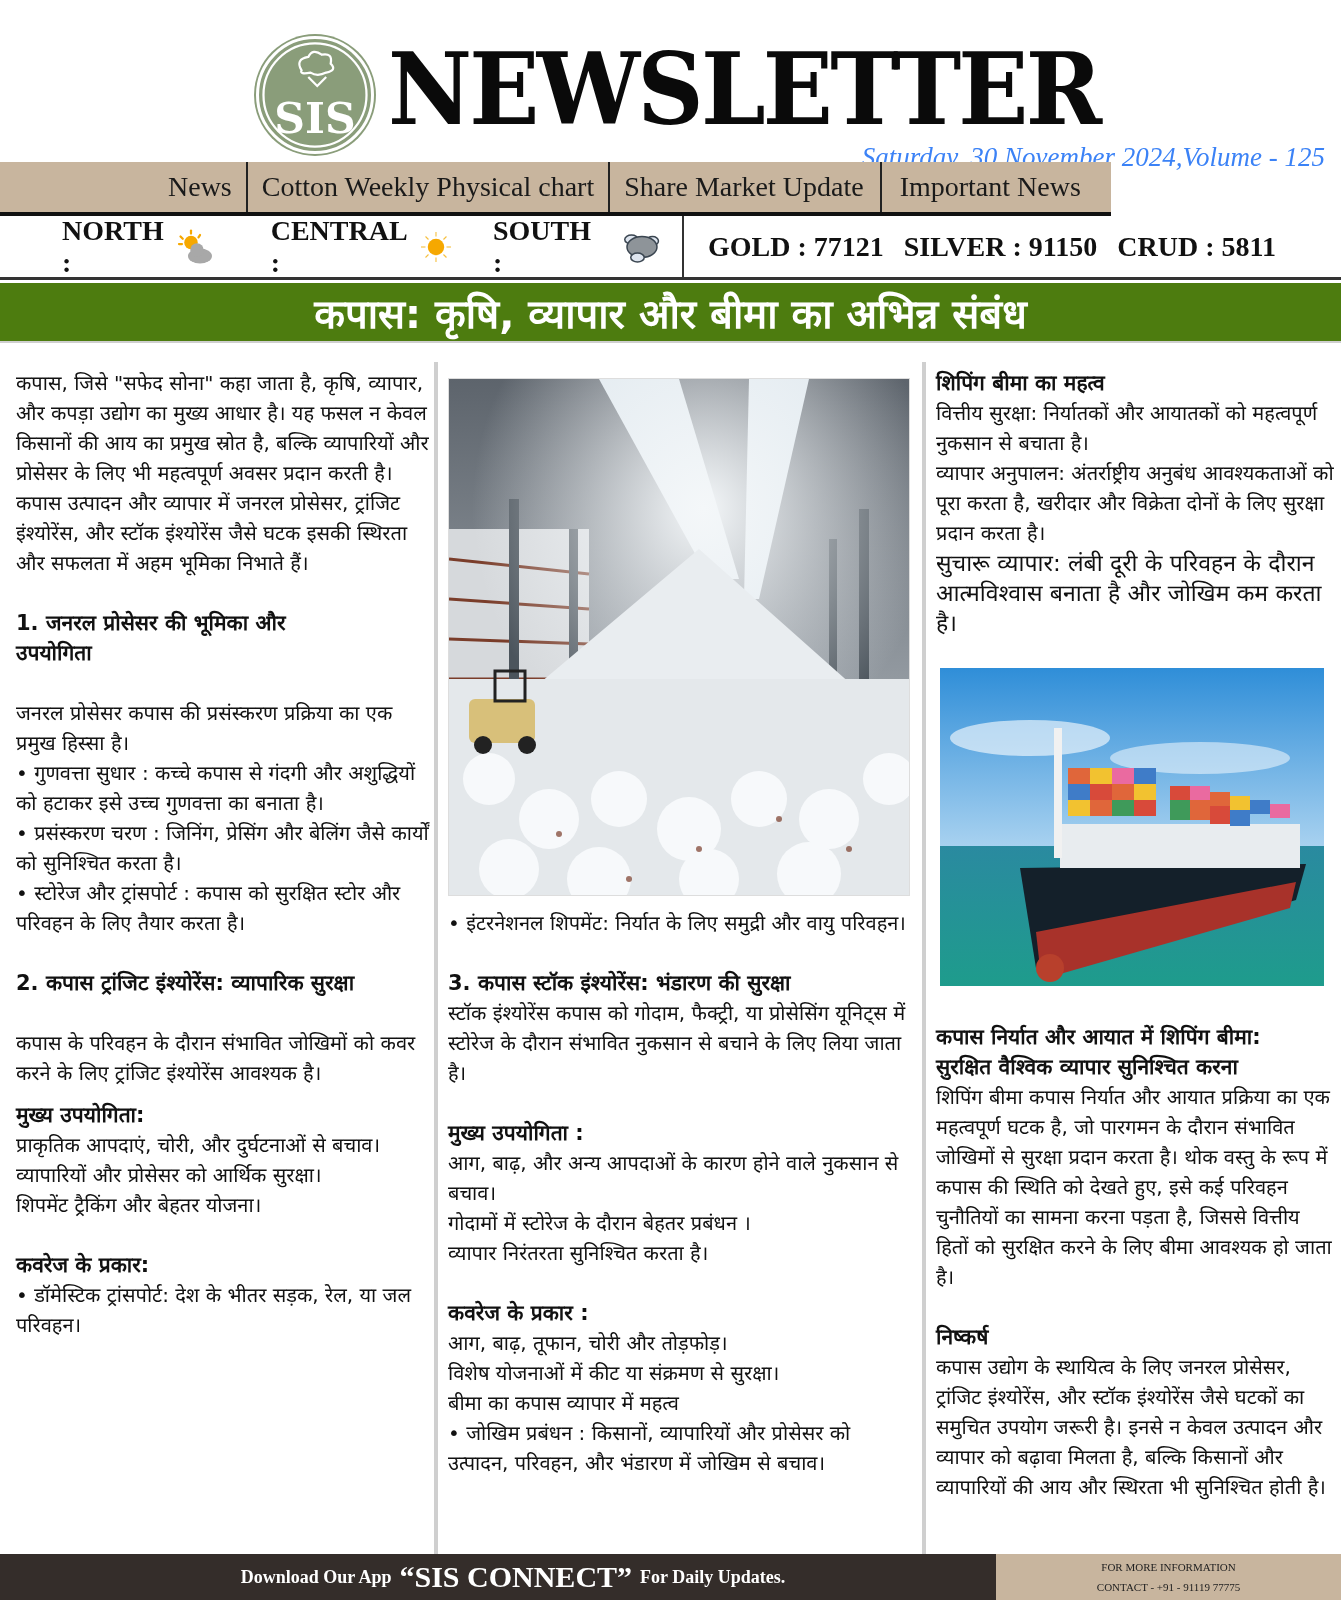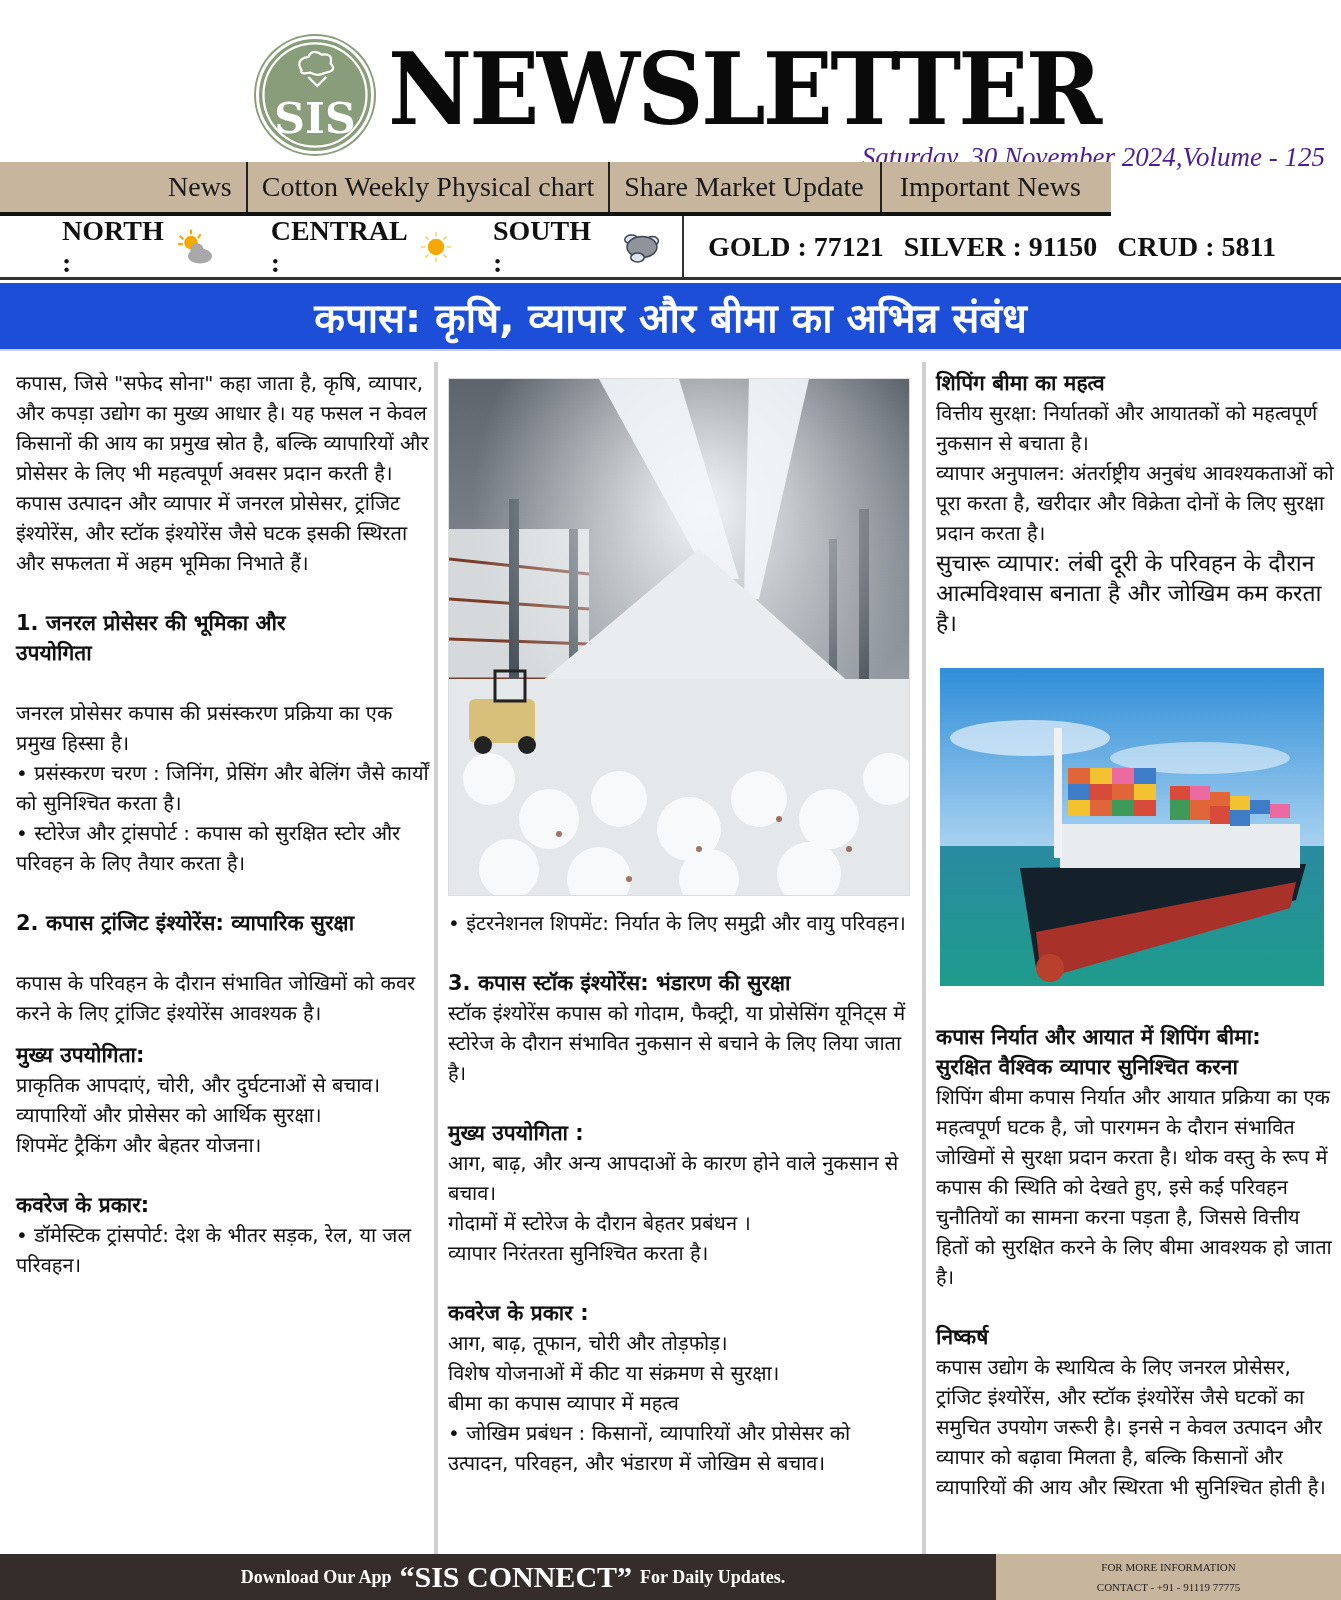--- a/index.html
+++ b/index.html
@@ -7,41 +7,41 @@
   body { font-family: "DejaVu Sans", sans-serif; color: #111; position: relative; }
 
   
   .masthead { position: absolute; left: 0; top: 16px; width: 1341px; height: 160px; }
   .logo { position: absolute; left: 256px; top: 20px; width: 118px; height: 118px; border-radius: 50%;
           background: #8a9d7a; border: 3px solid #fff; box-shadow: 0 0 0 2px #8a9d7a; }
   .logo svg { width: 100%; height: 100%; }
   .title { position: absolute; left: 388px; top: 18px; font-family: "DejaVu Serif", serif; font-weight: bold;
            font-size: 100px; letter-spacing: -3px; line-height: 110px; color: #0a0a0a; transform: scaleX(0.92); transform-origin: left center; }
   .dateline { position: absolute; right: 16px; top: 126px; font-family: "Liberation Serif", serif; font-style: italic;
-              font-size: 27px; color: #4c1d95; }
+              font-size: 27px; color: #3b82f6; }
 
   
   .nav { position: absolute; left: 0; top: 162px; width: 1111px; height: 54px; background: #c8b59e;
          border-bottom: 4px solid #111; display: flex; align-items: stretch; }
   .nav-spacer { width: 154px; }
   .nav-item { font-family: "Liberation Serif", serif; font-size: 28px; color: #1a1a1a; display: flex; align-items: center;
               padding: 0 14px; border-right: 2px solid #222; white-space: nowrap; }
   .nav-item:last-child { border-right: none; padding-left: 18px; }
 
   
   .infobar { position: absolute; left: 0; top: 216px; width: 1341px; height: 64px; background: #fff;
              border-bottom: 3px solid #333; display: flex; align-items: center; }
   .weather { width: 684px; height: 100%; display: flex; align-items: center; padding-left: 28px; border-right: 2px solid #333; }
   .w-label { font-family: "Liberation Serif", serif; font-weight: bold; font-size: 28px; margin-right: 12px; margin-left: 34px; }
   .w-icon { width: 52px; height: 48px; margin-right: 22px; }
   .commod { display: flex; align-items: center; padding-left: 24px; font-family: "Liberation Serif", serif; font-weight: bold; font-size: 28px; }
   .commod span { margin-right: 20px; }
 
   
-  .headline { position: absolute; left: 0; top: 283px; width: 1341px; height: 68px; background: #1d4ed8;
+  .headline { position: absolute; left: 0; top: 283px; width: 1341px; height: 60px; background: #4d7c0f;
               color: #fff; display: flex; align-items: center; justify-content: center;
               font-size: 40px; font-weight: bold; border-bottom: 2px solid #cfcfcf; text-align: center; }
 
   
   .col { position: absolute; top: 362px; bottom: 46px; font-size: 20px; line-height: 30px; color: #111; }
   .col p { margin: 0; }
   .col .h { font-weight: bold; font-size: 21px; }
   .col .gap { height: 30px; }
   .col-left { left: 16px; width: 414px; padding-top: 6px; }
   .col-mid { left: 448px; width: 464px; }
@@ -132,20 +132,21 @@
 
 <div class="divider" style="left:434px;"></div>
 <div class="divider" style="left:922px;"></div>
 
 <div class="col col-left">
   <p>कपास, जिसे "सफेद सोना" कहा जाता है, कृषि, व्यापार, और कपड़ा उद्योग का मुख्य आधार है। यह फसल न केवल किसानों की आय का प्रमुख स्रोत है, बल्कि व्यापारियों और प्रोसेसर के लिए भी महत्वपूर्ण अवसर प्रदान करती है। कपास उत्पादन और व्यापार में जनरल प्रोसेसर, ट्रांजिट इंश्योरेंस, और स्टॉक इंश्योरेंस जैसे घटक इसकी स्थिरता और सफलता में अहम भूमिका निभाते हैं।</p>
   <div class="gap"></div>
   <p class="h" style="width:330px;">1. जनरल प्रोसेसर की भूमिका और उपयोगिता</p>
   <div class="gap"></div>
   <p>जनरल प्रोसेसर कपास की प्रसंस्करण प्रक्रिया का एक प्रमुख हिस्सा है।</p>
+  <p>• गुणवत्ता सुधार : कच्चे कपास से गंदगी और अशुद्धियों को हटाकर इसे उच्च गुणवत्ता का बनाता है।</p>
   <p>• प्रसंस्करण चरण : जिनिंग, प्रेसिंग और बेलिंग जैसे कार्यों को सुनिश्चित करता है।</p>
   <p>• स्टोरेज और ट्रांसपोर्ट : कपास को सुरक्षित स्टोर और परिवहन के लिए तैयार करता है।</p>
   <div class="gap"></div>
   <p class="h">2. कपास ट्रांजिट इंश्योरेंस: व्यापारिक सुरक्षा</p>
   <div class="gap"></div>
   <p>कपास के परिवहन के दौरान संभावित जोखिमों को कवर करने के लिए ट्रांजिट इंश्योरेंस आवश्यक है।</p>
   <div style="height:12px"></div>
   <p class="h">मुख्य उपयोगिता:</p>
   <p>प्राकृतिक आपदाएं, चोरी, और दुर्घटनाओं से बचाव।</p>
   <p>व्यापारियों और प्रोसेसर को आर्थिक सुरक्षा।</p>

